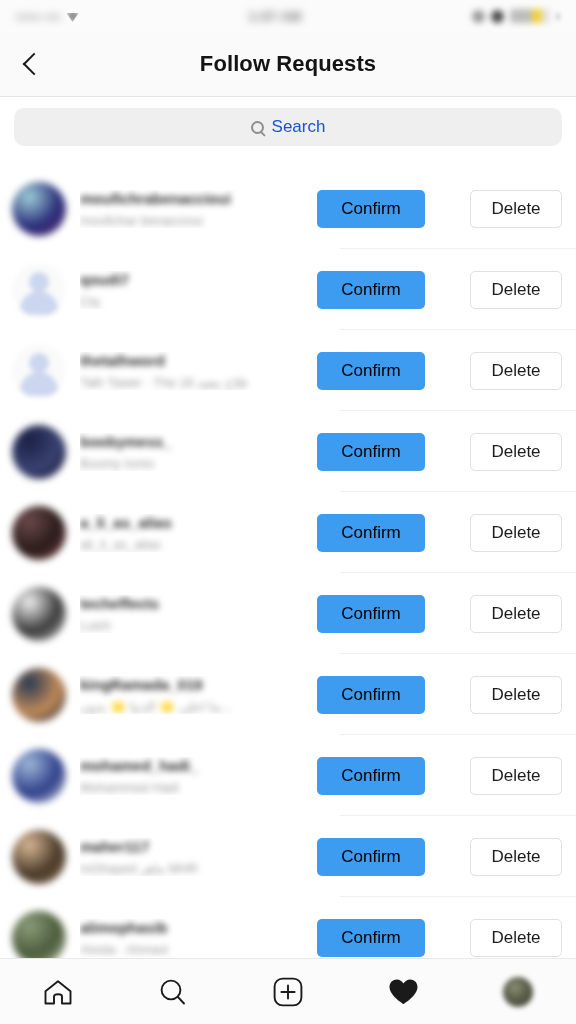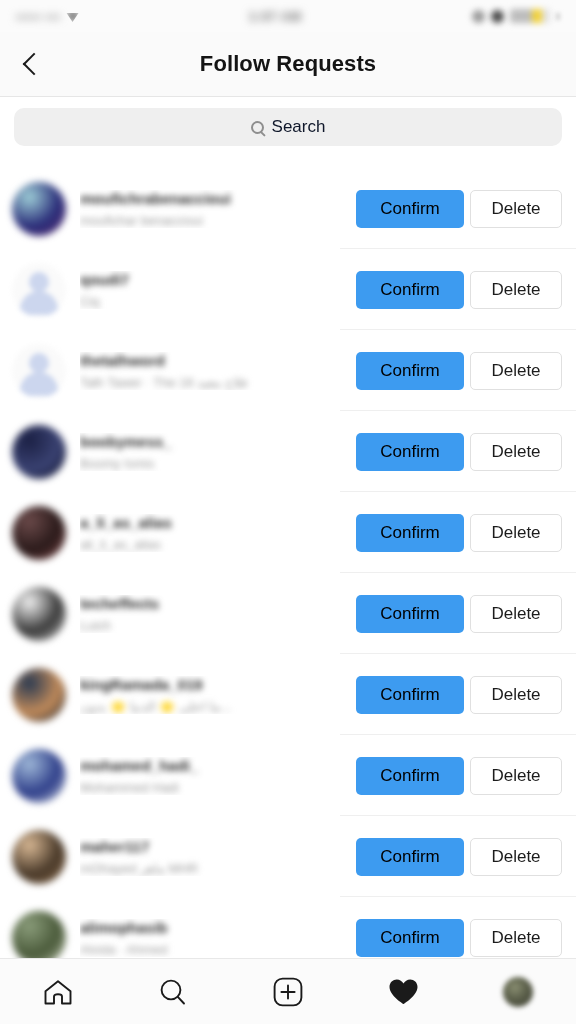--- a/index.html
+++ b/index.html
@@ -101,21 +101,21 @@
   }
   .mag::after {
     content:"";
     position:absolute;
     width:2px; height:6px;
     background:#8e8e8e;
     right:-2px; bottom:-5px;
     transform:rotate(-45deg);
     border-radius:1px;
   }
-  .search-ph { font-size:17px; color:#0f172a; }
+  .search-ph { font-size:17px; color:#1d4ed8; }
 
   
   .list {
     position:absolute;
     top:168px;
     left:0; right:0;
     bottom:66px;
     overflow:hidden;
     background:#fff;
   }
@@ -209,21 +209,21 @@
   }
   .btn-delete {
     width:92px; height:38px;
     background:#ffffff;
     color:#1c1c1c;
     border:1px solid #e0e0e0;
     border-radius:5px;
     font-size:17px;
     font-family:"Liberation Sans", sans-serif;
     cursor:pointer;
-    display:flex; align-items:center; justify-content:center;
+    display:flex; align-items:center; justify-content:center;margin-left:39px;
   }
 
   
   .tabbar {
     position:absolute;
     left:0; right:0; bottom:0;
     height:66px;
     background:#fbfbfb;
     border-top:1px solid #e8e8e8;
     display:flex;

